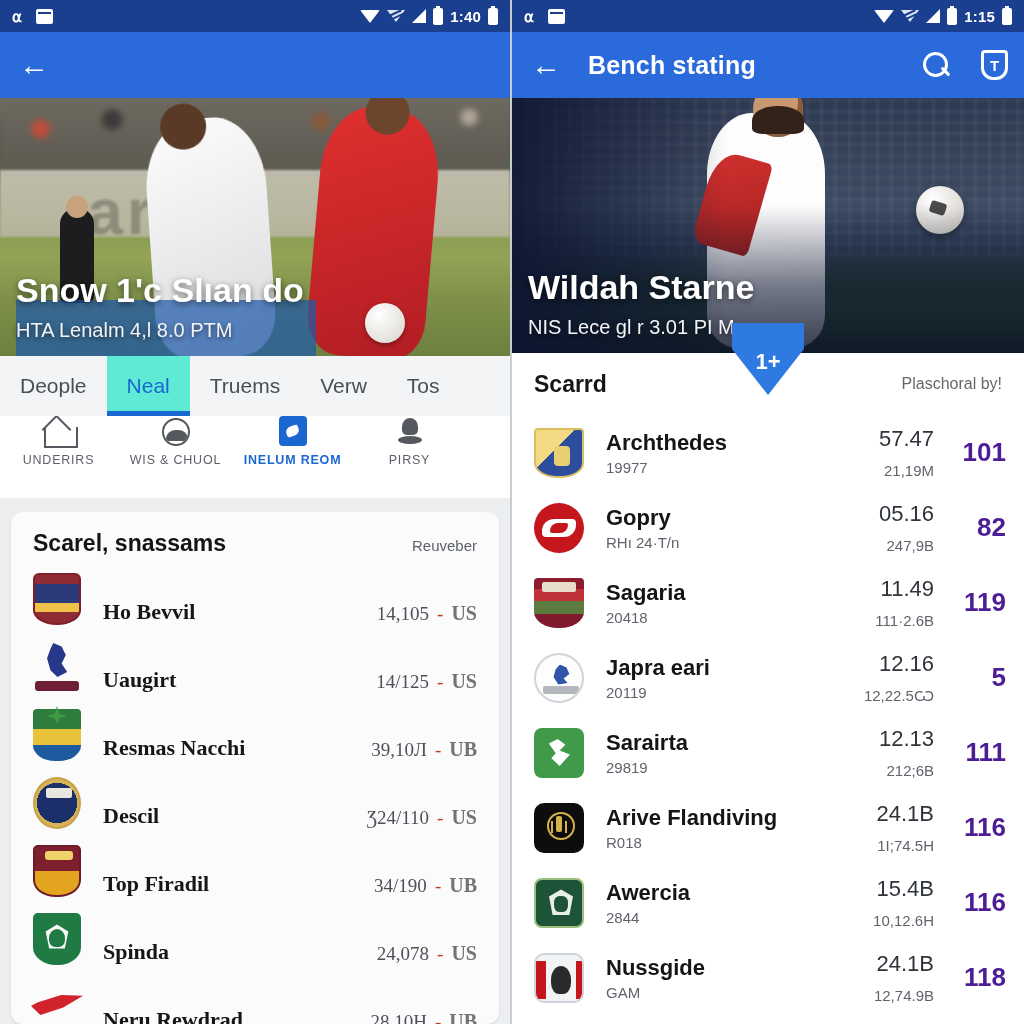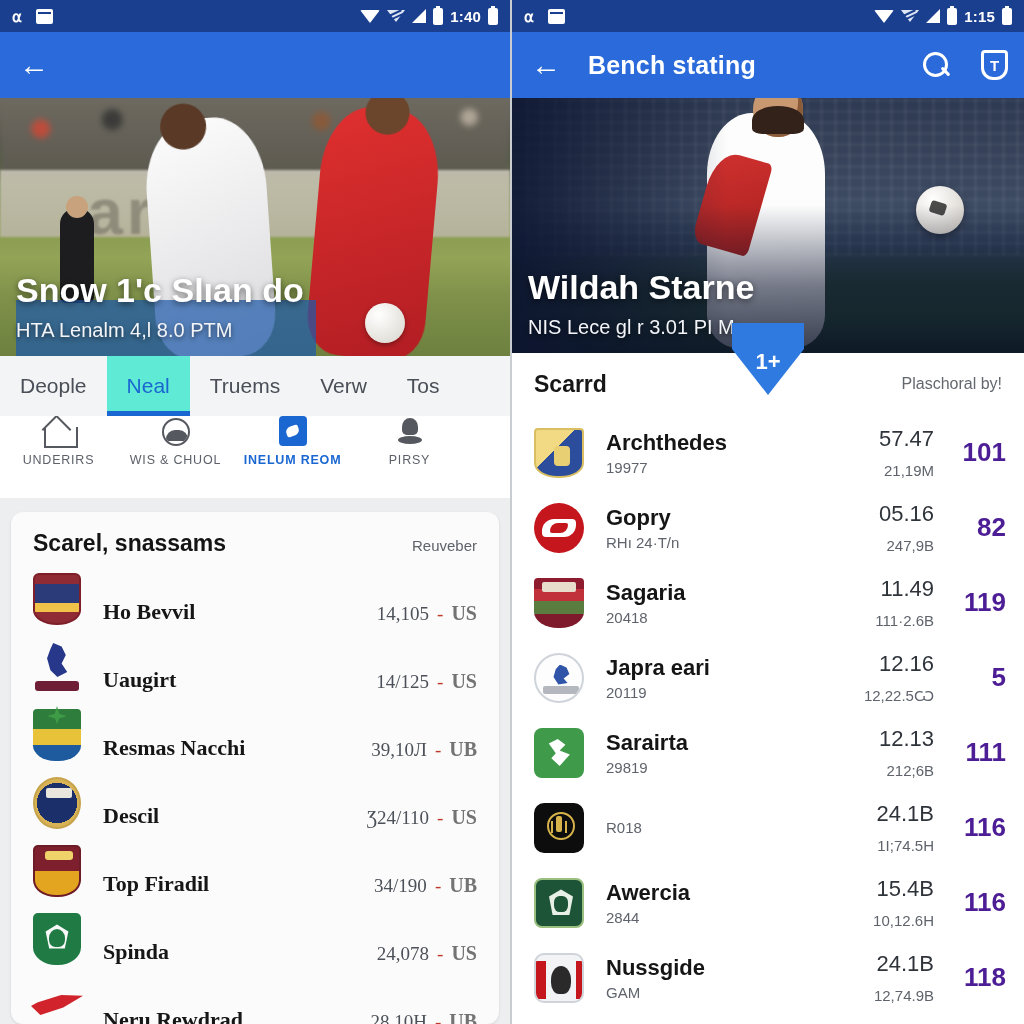--- a/index.html
+++ b/index.html
@@ -517,20 +517,21 @@
       <div class="rvals">
         <div class="rv1">12.13</div>
         <div class="rv2">212;6B</div>
       </div>
       <div class="rscore">111</div>
     </div>
 
     <div class="rrow">
       <div class="rlogo rl6"></div>
       <div class="rtexts">
+        <div class="rname">Arive Flandiving</div>
         <div class="rsub">R018</div>
       </div>
       <div class="rvals">
         <div class="rv1">24.1B</div>
         <div class="rv2">1I;74.5H</div>
       </div>
       <div class="rscore">116</div>
     </div>
 
     <div class="rrow">

